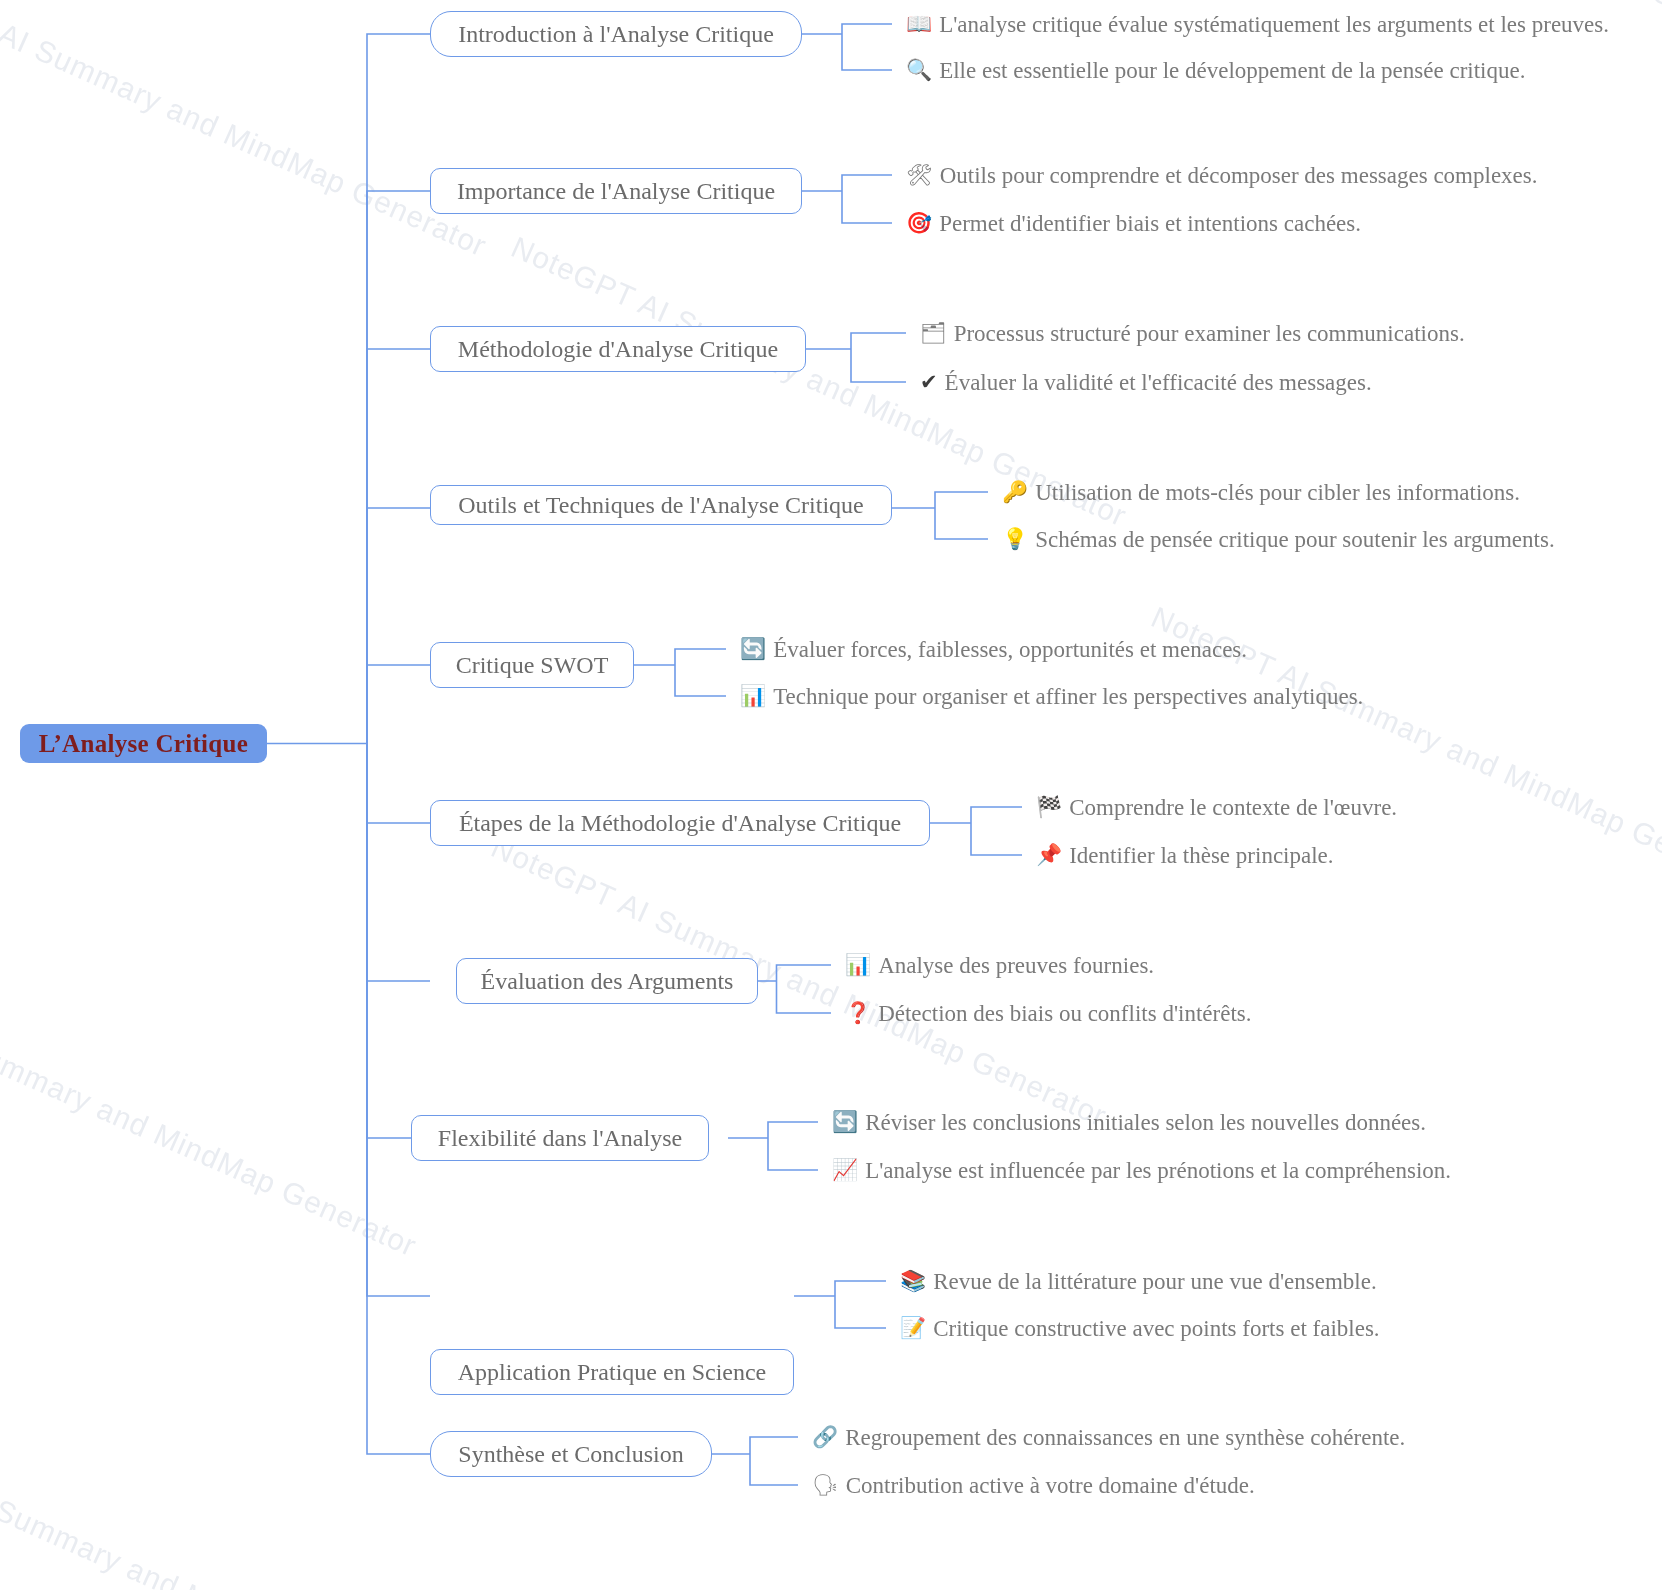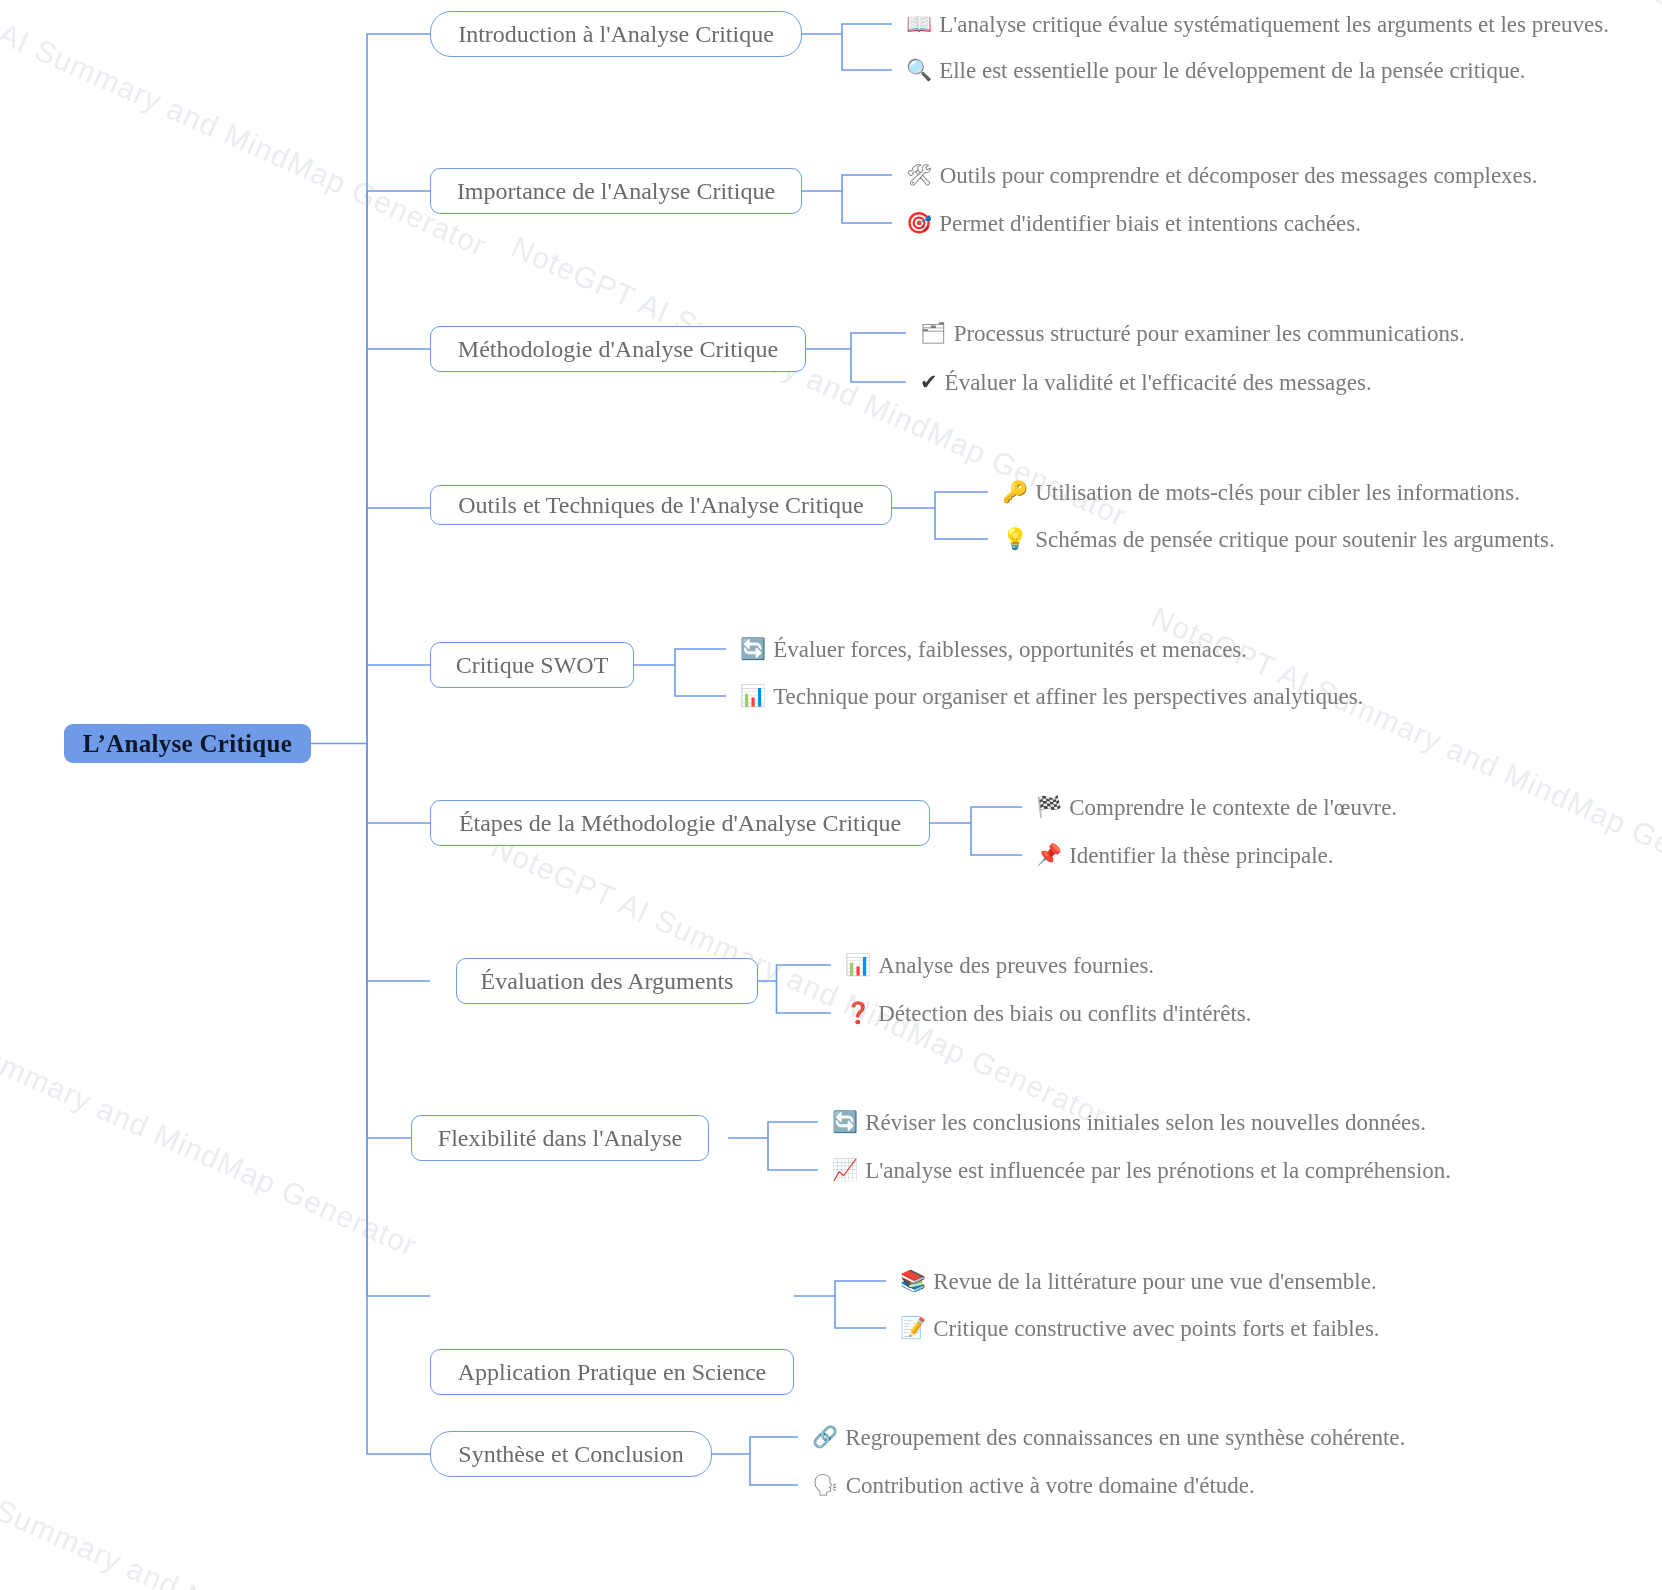--- a/index.html
+++ b/index.html
@@ -20,26 +20,25 @@
       font-size:30px;font-weight:400;letter-spacing:1px;
       transform-origin:0 0;transform:rotate(24deg);}
 
   
   #wires{position:absolute;left:0;top:0;width:1662px;height:1590px;z-index:2;}
   #wires path{fill:none;stroke:#6e9ae8;stroke-width:1.6;}
 
   
   .root{
     position:absolute;z-index:4;
-    background:#6e9ae8;color:#0f172a;
+    background:#6e9ae8;color:#7f1d1d;
     border-radius:9px;
     font-weight:bold;font-size:25px;
     display:flex;align-items:center;justify-content:center;
     letter-spacing:.3px;
-    margin-left:44px;
   }
   .branch{
     position:absolute;z-index:4;
     background:#ffffff;
     border:1.4px solid #6e9ae8;
     border-radius:10px;
     color:#6b6b6b;
     font-size:24px;
     display:flex;align-items:center;justify-content:center;
     padding:0 16px;

